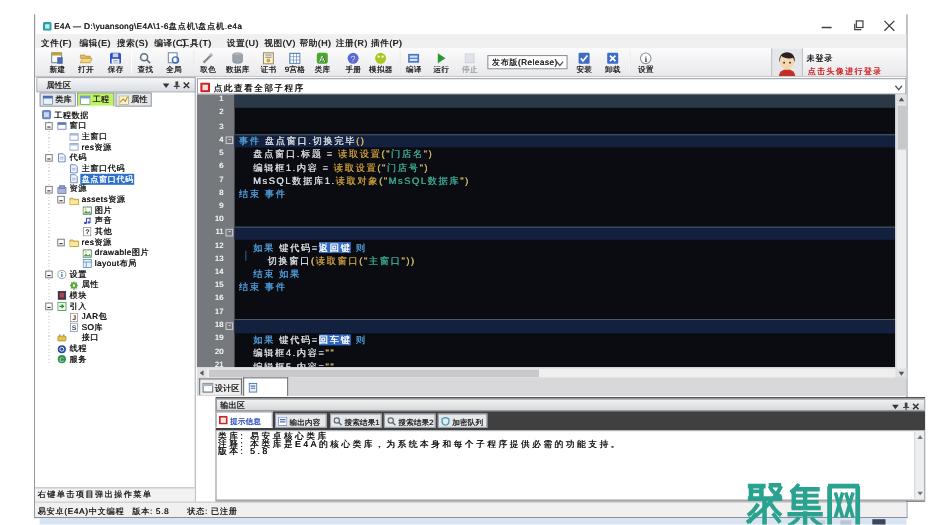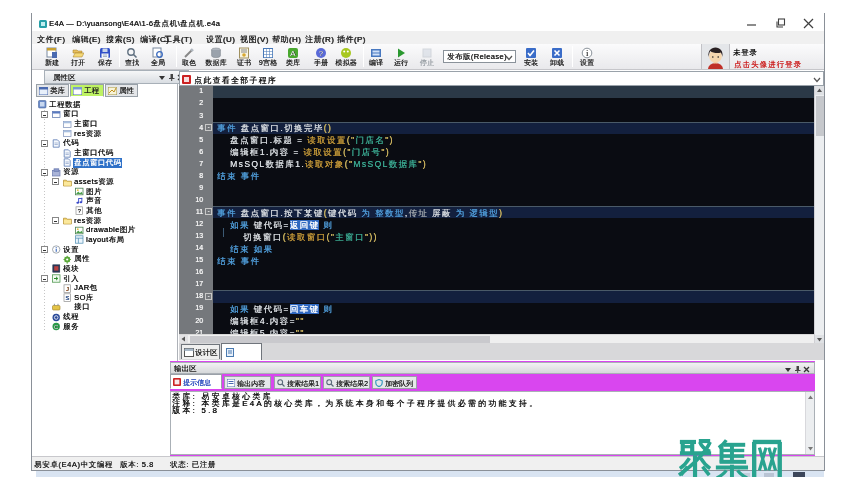--- a/index.html
+++ b/index.html
@@ -6,38 +6,38 @@
 .ab{position:absolute}
 div,span{text-shadow:.35px 0 0 currentColor}
 .cjk{letter-spacing:.6px}
 .win{left:31px;top:13px;width:794px;height:458px;border:1px solid #8a9098;border-top:none;background:#fff}
 .ttl{left:49px;top:18.5px;font-size:7.5px;color:#1a1a1a;white-space:nowrap;letter-spacing:.3px}
 .menubar{left:32px;top:31px;width:792px;height:13px;background:#f0f0f0}
 .mi{position:absolute;top:2.5px;font-size:8px;color:#1c1c1c;white-space:nowrap;letter-spacing:.4px}
 .toolbar{left:32px;top:44px;width:792px;height:26px;background:linear-gradient(#fbfbfc,#e9e9ec);border-bottom:1px solid #c6c6ca}
 .sep{position:absolute;top:2px;width:1px;height:21px;background:#c2c2c6;border-right:1px solid #fff}
 .lp{left:32px;top:70px;width:146px;height:386px;background:#fff;border-right:1px solid #aeb2b8}
-.lph{position:absolute;left:12px;top:0;width:145px;height:14px;background:linear-gradient(#f6f7f8,#d9dde2);border:1px solid #a8b0b8;font-size:7.5px;color:#222;line-height:13px;padding-left:8px}
+.lph{position:absolute;left:1px;top:0;width:145px;height:14px;background:linear-gradient(#f6f7f8,#d9dde2);border:1px solid #a8b0b8;font-size:7.5px;color:#222;line-height:13px;padding-left:8px}
 .ltab{position:absolute;top:14px;height:13px;border:1px solid #98a0a8;background:#e4e6e9;font-size:7.5px;color:#222;line-height:12px}
 .trow{position:absolute;height:10px;font-size:7.5px;color:#111;white-space:nowrap;line-height:10px}
 .ticon{position:absolute;width:9px;height:9px}
 .exp{position:absolute;width:7px;height:7px;border:1px solid #888;background:#fff}
 .exp i{position:absolute;left:1px;top:2.5px;width:3px;height:1px;background:#333}
 .lps{position:absolute;left:0;top:373px;width:145px;height:13px;background:#f2f2f2;border-top:1px solid #b8bcc2;font-size:7.5px;color:#222;line-height:12px;padding-left:2px;letter-spacing:1.2px}
 .cpb{left:179px;top:71px;width:645px;height:15px;background:#fff;border:1px solid #9aa2aa;font-size:7.5px;color:#111}
 .gut{left:179px;top:86px;width:34px;height:248px;background:#75787c}
 .lno{position:absolute;right:10px;font-size:7px;color:#f2f2f2;width:20px;text-align:right}
 .code{left:213px;top:86px;width:601px;height:248px;background:#0a0c12;overflow:hidden}
 .cl{position:absolute;font-size:8.5px;white-space:nowrap;color:#d8dce0;letter-spacing:1.4px}
 .k{color:#4f9cd8}.y{color:#d2b960}.s{color:#3aa890}.g{color:#9aa0a6}.f{color:#c49838}
 .bsep{position:absolute;left:0;width:601px;height:1px;background:#4a5a68}
 .vsc{left:814px;top:86px;width:10px;height:258px;background:#eceef0;border-left:1px solid #d0d0d4}
 .hsc{left:179px;top:334px;width:635px;height:9px;background:#efefef;border-top:1px solid #d8d8d8}
 .dtab{position:absolute;height:15px;background:#fff;border:1px solid #70757c;border-bottom:0;font-size:7.5px;color:#222}
-.op{left:170px;top:361px;width:645px;height:95px;background:#d946ef}
+.op{left:196px;top:361px;width:645px;height:95px;background:#404040}
 .oph{position:absolute;left:0;top:1px;width:645px;height:12px;background:linear-gradient(#f2f2f3,#d6d8da);border:1px solid #aab0b6;font-size:7.5px;color:#222;line-height:11px;padding-left:3px}
 .otab{position:absolute;font-size:7px;color:#222;border:1px solid #9aa0a8;background:#e6e8ea;white-space:nowrap}
 .ocontent{position:absolute;left:0;top:30px;width:645px;height:64px;background:#fff;border:1px solid #aab0b6;font-size:8px;color:#111;line-height:7.1px;padding:1px 0 0 1px;letter-spacing:2.2px}
 .sbar{left:32px;top:456px;width:792px;height:14px;background:#f0f0f0;border-top:1px solid #c8c8cc;font-size:7.5px;color:#222}
 .task{left:36px;top:471px;width:788px;height:6px;background:#d9e4f2}
 svg{display:block}
 </style></head>
 <body style="filter:blur(.33px)">
 <div class="ab win"></div>
 
@@ -372,20 +372,21 @@
 <svg class="ticon" style="left:20px;top:243px" width="9" height="9">
       <circle cx="4.2" cy="4.5" r="3.7" fill="#2a4a9a"></circle>
       <path d="M2.4 4.5 a1.8 1.8 0 0 1 3.6 0 M6 4.5 a1.8 1.8 0 0 1 -3.6 0" fill="none" stroke="#fff" stroke-width=".8"></path>
     </svg>
 <div class="trow" style="left:31px;top:242px"><span class="cjk" style="letter-spacing:.4px">线程</span></div>
 <svg class="ticon" style="left:20px;top:252px" width="9" height="9">
       <circle cx="4.2" cy="4.5" r="3.7" fill="#2a9a4a"></circle>
       <text x="4.2" y="7" font-size="6" fill="#fff" text-anchor="middle" font-family="Liberation Sans">C</text>
     </svg>
 <div class="trow" style="left:31px;top:252px"><span class="cjk" style="letter-spacing:.4px">服务</span></div>
+<div class="lps">右键单击项目弹出操作菜单</div>
 </div>
 
 <div class="ab cpb">
     <span style="position:absolute;left:14px;top:3px;font-size:8px;letter-spacing:1.2px">点此查看全部子程序</span>
 <svg style="position:absolute;left:2px;top:3px" width="9" height="9">
       <rect width="9" height="9" rx="1" fill="#cc2222"></rect>
       <rect x="2" y="2" width="5" height="5" fill="#ffffff" opacity=".85"></rect>
     </svg>
 <svg style="position:absolute;right:2px;top:5px" width="8" height="6">
       <path d="M1 1 L4 4.5 L7 1" stroke="#555" stroke-width="1.2" fill="none"></path>
@@ -426,21 +427,20 @@
 <div class="bsep" style="top:36px"></div>
 <div class="bsep" style="top:120px"></div>
 <div class="bsep" style="top:204px"></div>
 
 <div style="position:absolute;left:10px;top:142px;width:1px;height:9px;background:#3c5a74"></div>
 <div class="cl" style="left:4px;top:37px"><span class="k">事件</span> 盘点窗口.切换完毕<span class="y">()</span></div>
 <div class="cl" style="left:17px;top:49px">盘点窗口.标题 = <span class="f">读取设置</span><span class="y">(</span><span class="y">"</span><span class="s">门店名</span><span class="y">"</span><span class="y">)</span></div>
 <div class="cl" style="left:17px;top:61px">编辑框1.内容 = <span class="f">读取设置</span><span class="y">(</span><span class="y">"</span><span class="s">门店号</span><span class="y">"</span><span class="y">)</span></div>
 <div class="cl" style="left:17px;top:73px">MsSQL数据库1.<span class="f">读取对象</span><span class="y">(</span><span class="y">"</span><span class="s">MsSQL数据库</span><span class="y">"</span><span class="y">)</span></div>
 <div class="cl" style="left:4px;top:85px"><span class="k">结束 事件</span></div>
-<div class="cl" style="left:4px;top:122px"><span class="k">事件</span> 盘点窗口.按下某键<span class="y">(</span>键代码 <span class="k">为 整数型</span>,<span class="g">传址</span> 屏蔽 <span class="k">为 逻辑型</span><span class="y">)</span></div>
 <div class="cl" style="left:17px;top:134px"><span class="k">如果</span> 键代码=<span style="background:#2f68c0;color:#fff">返回键</span> <span class="k">则</span></div>
 <div class="cl" style="left:30px;top:146px">切换窗口<span class="y">(</span><span class="f">读取窗口</span><span class="y">(</span><span class="y">"</span><span class="s">主窗口</span><span class="y">"</span><span class="y">))</span></div>
 <div class="cl" style="left:17px;top:158px"><span class="k">结束 如果</span></div>
 <div class="cl" style="left:4px;top:170px"><span class="k">结束 事件</span></div>
 <div class="cl" style="left:17px;top:218px"><span class="k">如果</span> 键代码=<span style="background:#2f68c0;color:#fff">回车键</span> <span class="k">则</span></div>
 <div class="cl" style="left:17px;top:230px">编辑框4.内容=<span class="y">""</span></div>
 <div class="cl" style="left:17px;top:242px">编辑框5.内容=<span class="y">""</span></div>
   </div>
 <div class="ab vsc">
 <div style="position:absolute;top:0;left:0;width:9px;height:9px;background:#dfe1e4">

